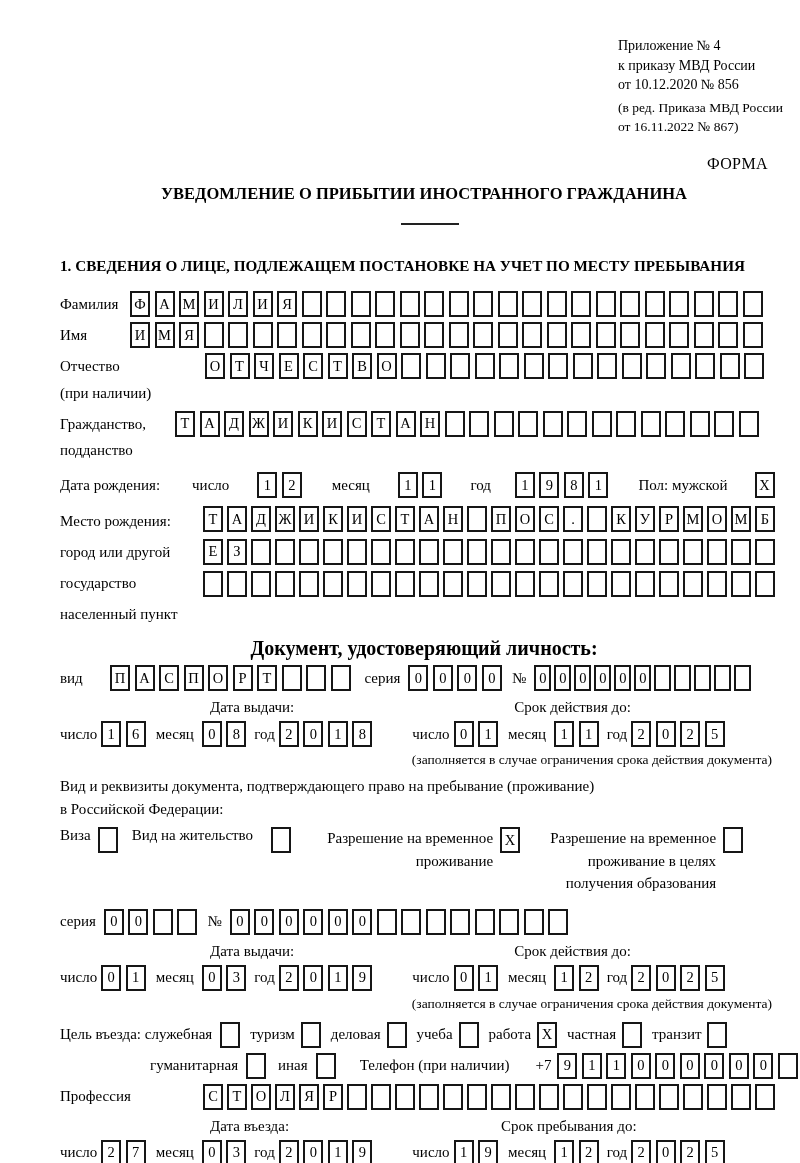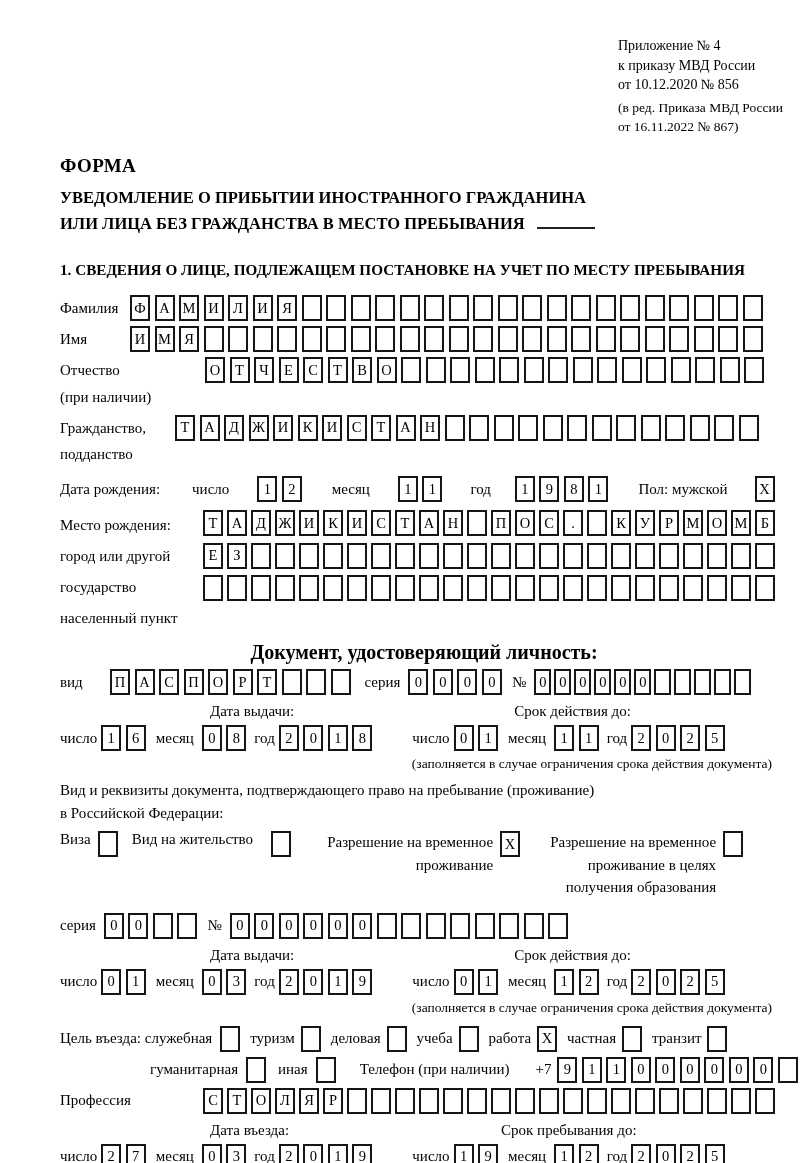--- a/index.html
+++ b/index.html
@@ -5,22 +5,22 @@
   html,body{margin:0;padding:0;background:#fff;}
   .page{
     width:800px;min-height:1163px;box-sizing:border-box;
     padding:36px 12px 24px 60px;
     font-family:"Liberation Serif","DejaVu Serif",serif;
     color:#000;font-size:15px;background:#fff;
   }
   .annex{margin-left:558px;width:215px;line-height:1.4;font-size:14px;}
   .annex .sm{font-size:13.5px;}
   .annex .gap{height:4px;}
-  .forma{font-weight:bold;font-size:19px;margin:18px 20px 8px 0;letter-spacing:.4px;}
-  .title{font-weight:bold;font-size:16.5px;line-height:1.6;margin-top:2px;}
+  .forma{text-align:right;font-weight:normal;font-size:16px;margin:18px 20px 8px 0;letter-spacing:.4px;}
+  .title{text-align:center;font-weight:bold;font-size:16.5px;line-height:1.6;margin-top:2px;}
   .blank{display:inline-block;width:58px;border-bottom:2.5px solid #222;margin-left:12px;vertical-align:baseline;}
   .sec1{font-weight:bold;font-size:15.2px;margin:24px 0 16px 0;}
 
   .row{display:flex;align-items:center;margin:5px 0;flex-wrap:nowrap;}
   .row.top{align-items:flex-start;}
   .lbl{flex:0 0 auto;white-space:nowrap;}
   .lblcol{flex:0 0 auto;line-height:1.75;}
   .w70{width:70px;} .w115{width:115px;} .w143{width:143px;} .w145{width:145px;} .w50{width:50px;}
   .ml4{margin-left:4px;} .ml6{margin-left:6px;} .ml8{margin-left:8px;} .ml10{margin-left:10px;}
   .ml12{margin-left:12px;} .ml14{margin-left:14px;} .ml40{margin-left:40px;} .ml90{margin-left:90px;}
@@ -55,21 +55,21 @@
     <div class="gap"></div>
     <div class="sm">(в ред. Приказа МВД России</div>
     <div class="sm">от 16.11.2022 № 867)</div>
   </div>
 
   <div class="forma">ФОРМА</div>
 
   <div class="title">
     <div>УВЕДОМЛЕНИЕ О ПРИБЫТИИ ИНОСТРАННОГО ГРАЖДАНИНА</div>
     <div>
-      <span>ИЛИ ЛИЦА БЕЗ ГРАЖДАНСТВА В МЕСТО ПРЕБЫВАНИЯ</span><span class="blank"></span>
+      <span class="blank"></span>
     </div>
   </div>
 
   <div class="sec1">1. СВЕДЕНИЯ О ЛИЦЕ, ПОДЛЕЖАЩЕМ ПОСТАНОВКЕ НА УЧЕТ ПО МЕСТУ ПРЕБЫВАНИЯ</div>
 
   <div class="row">
     <span class="lbl w70">Фамилия</span>
     <span class="boxes">
         <span class="cell">Ф</span>
         <span class="cell">А</span>

